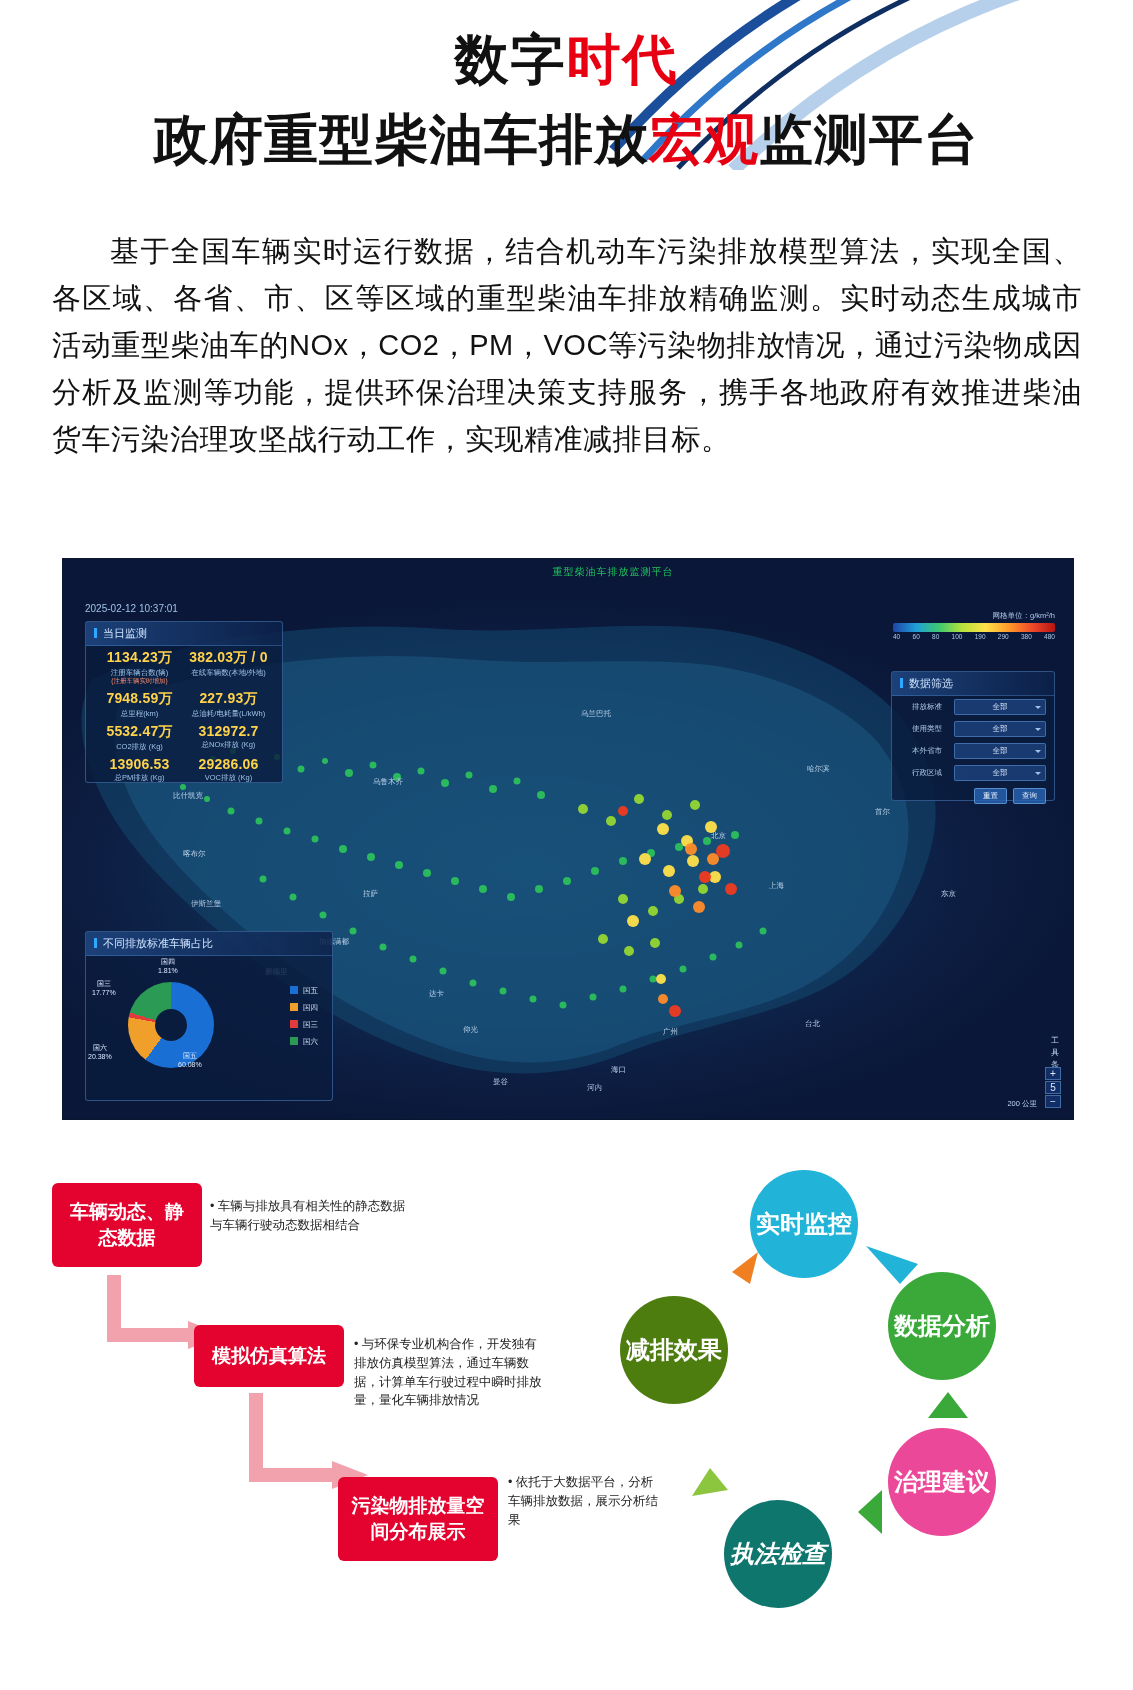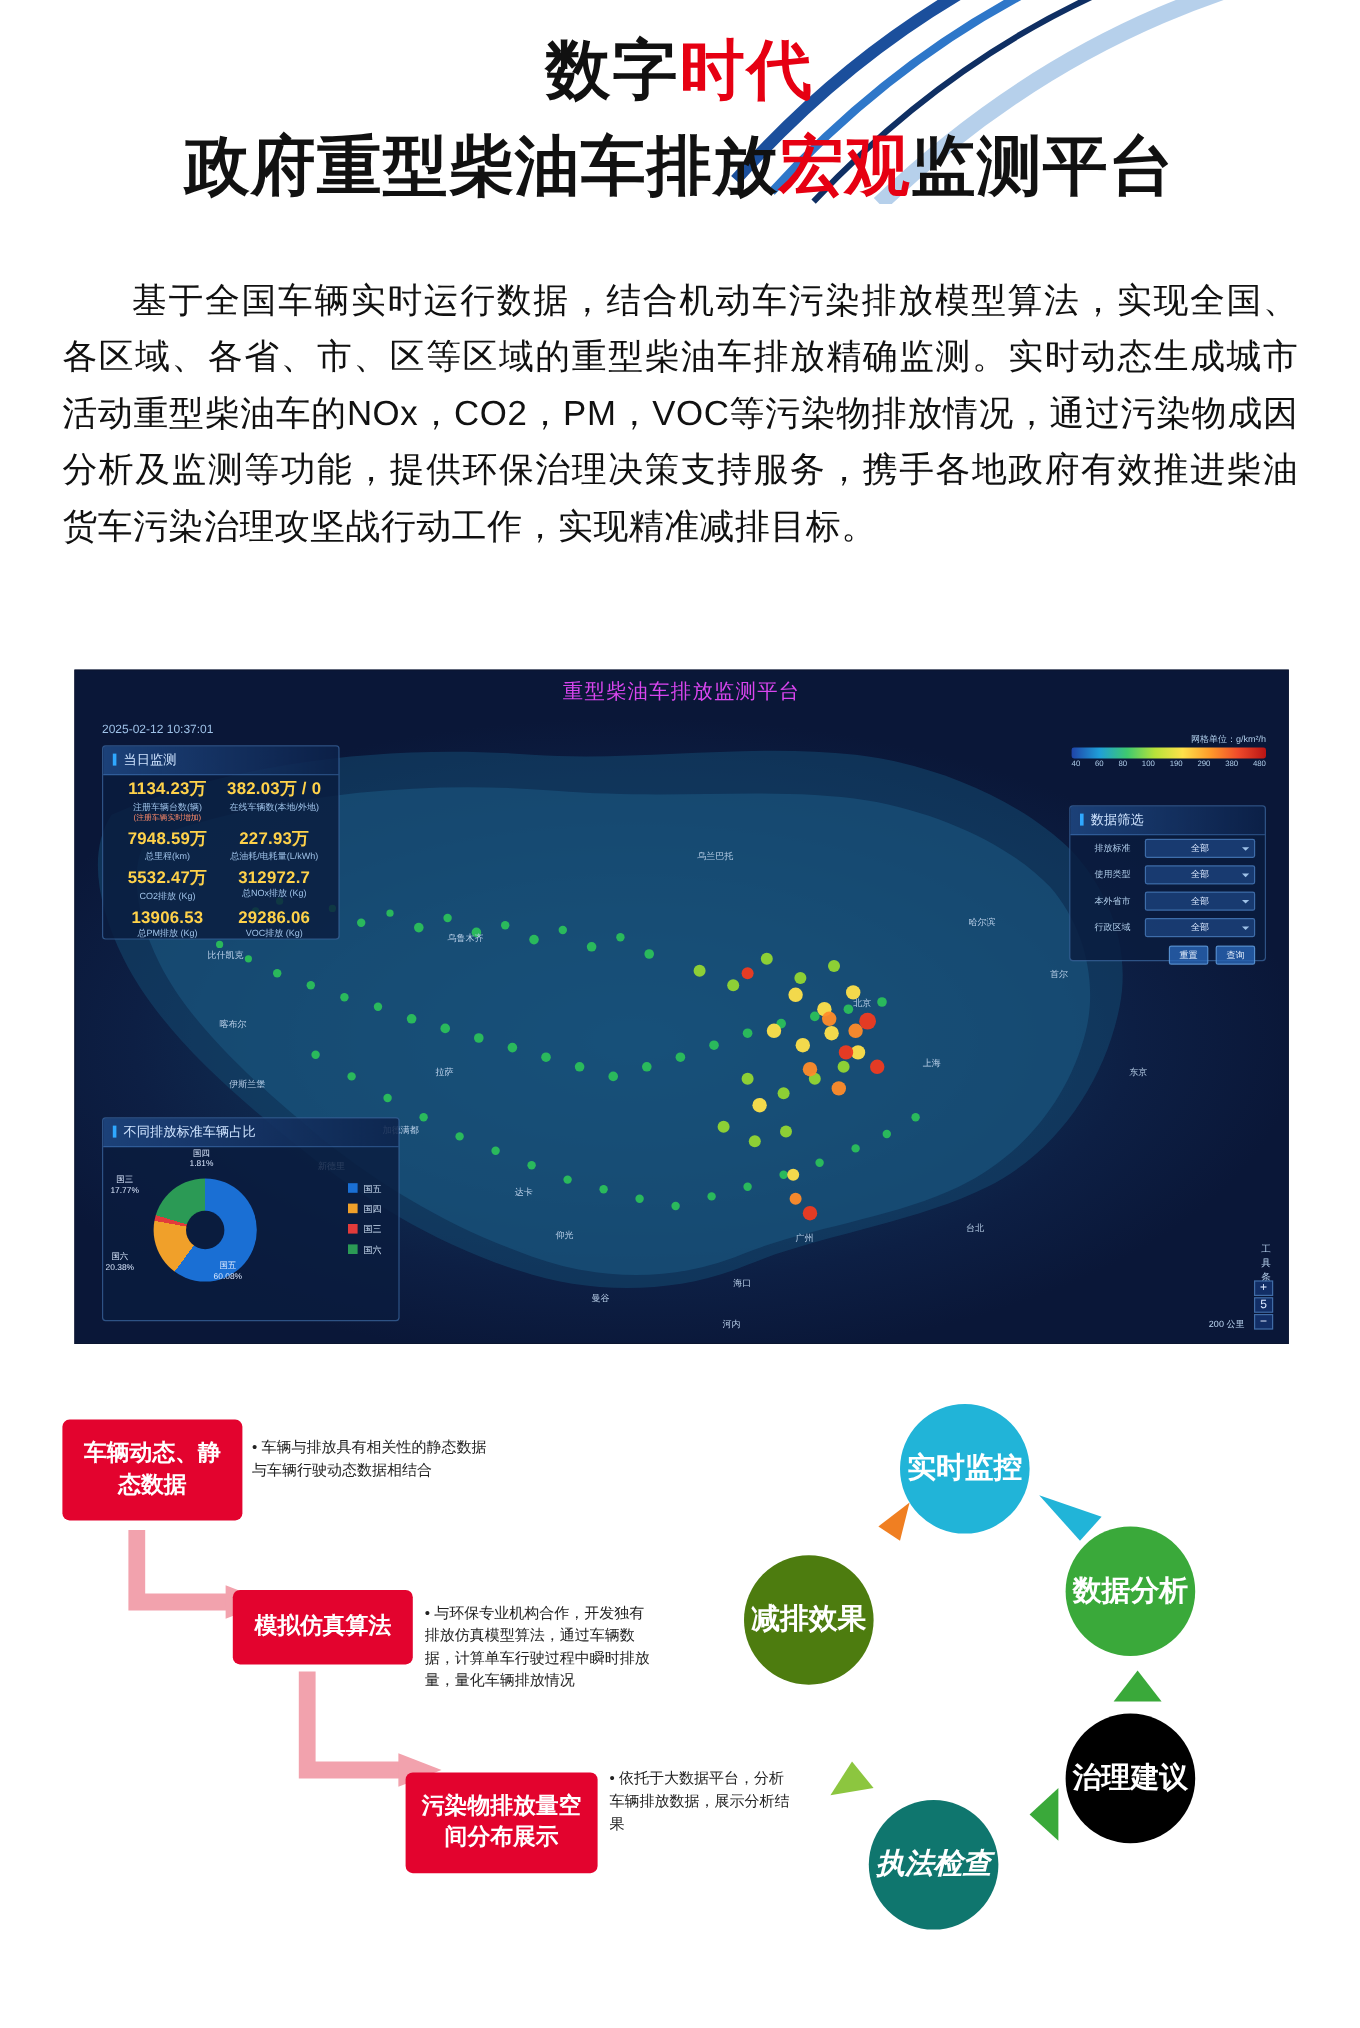--- a/index.html
+++ b/index.html
@@ -29,21 +29,21 @@
   
   .dash{
     position:absolute;left:62px;top:558px;width:1010px;height:560px;
     background:#0d1b3e;overflow:hidden;border:1px solid #0a1530;
   }
   .dash-bg{position:absolute;inset:0;background:
       radial-gradient(ellipse 55% 48% at 46% 55%, #12406b 0%, #103055 45%, #0d1f44 75%, #0a1738 100%);}
   .sea{position:absolute;inset:0;}
   .dash-title{
     position:absolute;top:6px;left:0;width:100%;text-align:center;
-    color:#d946ef;font-size:17px;letter-spacing:1px;
+    color:#22c55e;font-size:10px;letter-spacing:1px;padding-left:45px;
   }
   .dash-time{position:absolute;top:44px;left:22px;color:#9fc2e8;font-size:10px;}
 
   .panel{
     position:absolute;background:rgba(10,28,62,0.82);
     border:1px solid rgba(90,150,220,0.45);border-radius:3px;
   }
   .panel-head{
     color:#cfe4ff;font-size:11px;padding:4px 8px;
     border-bottom:1px solid rgba(90,150,220,0.35);
@@ -101,21 +101,21 @@
   #fnote1{left:168px;top:22px;width:200px;}
   #fnote2{left:312px;top:160px;width:190px;}
   #fnote3{left:466px;top:298px;width:150px;}
 
   
   .cycle{position:absolute;left:600px;top:1160px;width:500px;height:470px;}
   .circ{position:absolute;border-radius:50%;display:flex;align-items:center;justify-content:center;
     color:#fff;font-size:24px;font-weight:bold;text-align:center;line-height:1.25;}
   #c1{left:150px;top:10px;width:108px;height:108px;background:#21b4d8;}
   #c2{left:288px;top:112px;width:108px;height:108px;background:#3aa93a;}
-  #c3{left:288px;top:268px;width:108px;height:108px;background:#000000;}
+  #c3{left:288px;top:268px;width:108px;height:108px;background:#ec4899;}
   #c4{left:124px;top:340px;width:108px;height:108px;background:#0f766e;font-style:italic;}
   #c5{left:20px;top:136px;width:108px;height:108px;background:#4d7c0f;}
 </style>
 </head>
 <body>
 
 <div class="swoosh">
   <svg width="640" height="330" viewBox="0 0 640 330">
     <path d="M20,300 C180,120 380,40 640,30 L640,0 L0,0 Z" fill="#ffffff"></path>
     <path d="M30,310 C190,130 390,50 650,40" stroke="#1b4f9c" stroke-width="10" fill="none"></path>
@@ -256,21 +256,21 @@
   <div class="city" style="left:310px;top:218px;">乌鲁木齐</div>
   <div class="city" style="left:300px;top:330px;">拉萨</div>
   <div class="city" style="left:744px;top:205px;">哈尔滨</div>
   <div class="city" style="left:648px;top:272px;">北京</div>
   <div class="city" style="left:706px;top:322px;">上海</div>
   <div class="city" style="left:600px;top:468px;">广州</div>
   <div class="city" style="left:548px;top:506px;">海口</div>
   <div class="city" style="left:742px;top:460px;">台北</div>
   <div class="city" style="left:812px;top:248px;">首尔</div>
   <div class="city" style="left:878px;top:330px;">东京</div>
-  <div class="city" style="left:524px;top:540px;margin-left:15px;">河内</div>
+  <div class="city" style="left:524px;top:524px;">河内</div>
   <div class="city" style="left:430px;top:518px;">曼谷</div>
   <div class="city" style="left:120px;top:290px;">喀布尔</div>
   <div class="city" style="left:128px;top:340px;">伊斯兰堡</div>
   <div class="city" style="left:202px;top:408px;">新德里</div>
   <div class="city" style="left:256px;top:378px;">加德满都</div>
   <div class="city" style="left:366px;top:430px;">达卡</div>
   <div class="city" style="left:400px;top:466px;">仰光</div>
   <div class="city" style="left:110px;top:232px;">比什凯克</div>
 
   <div class="panel" id="stats-panel">

